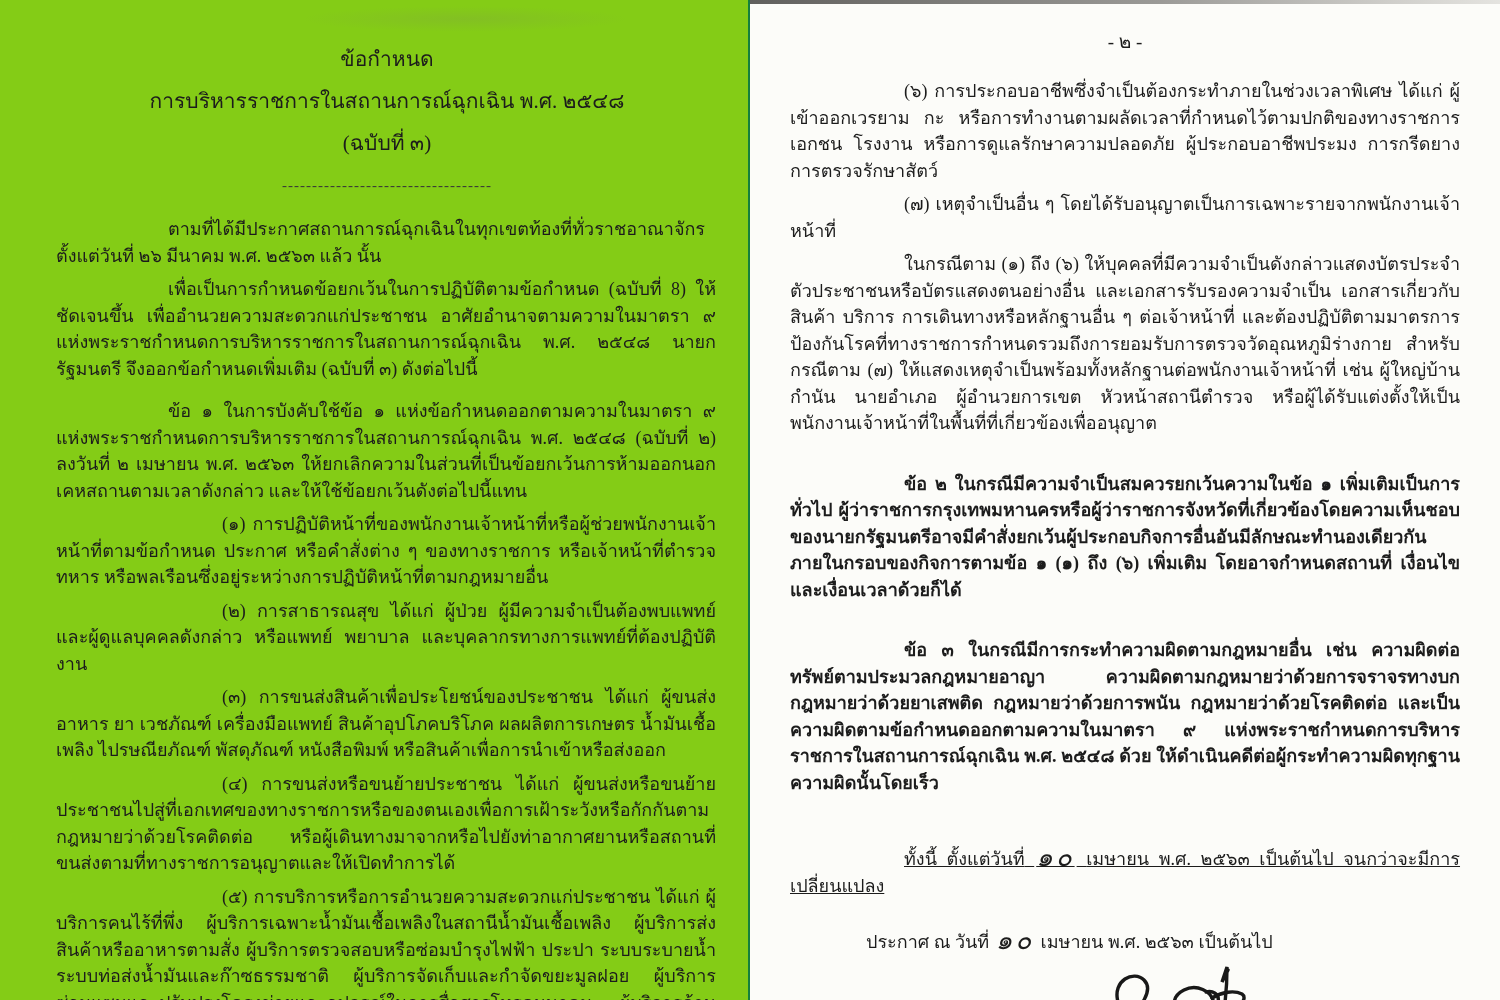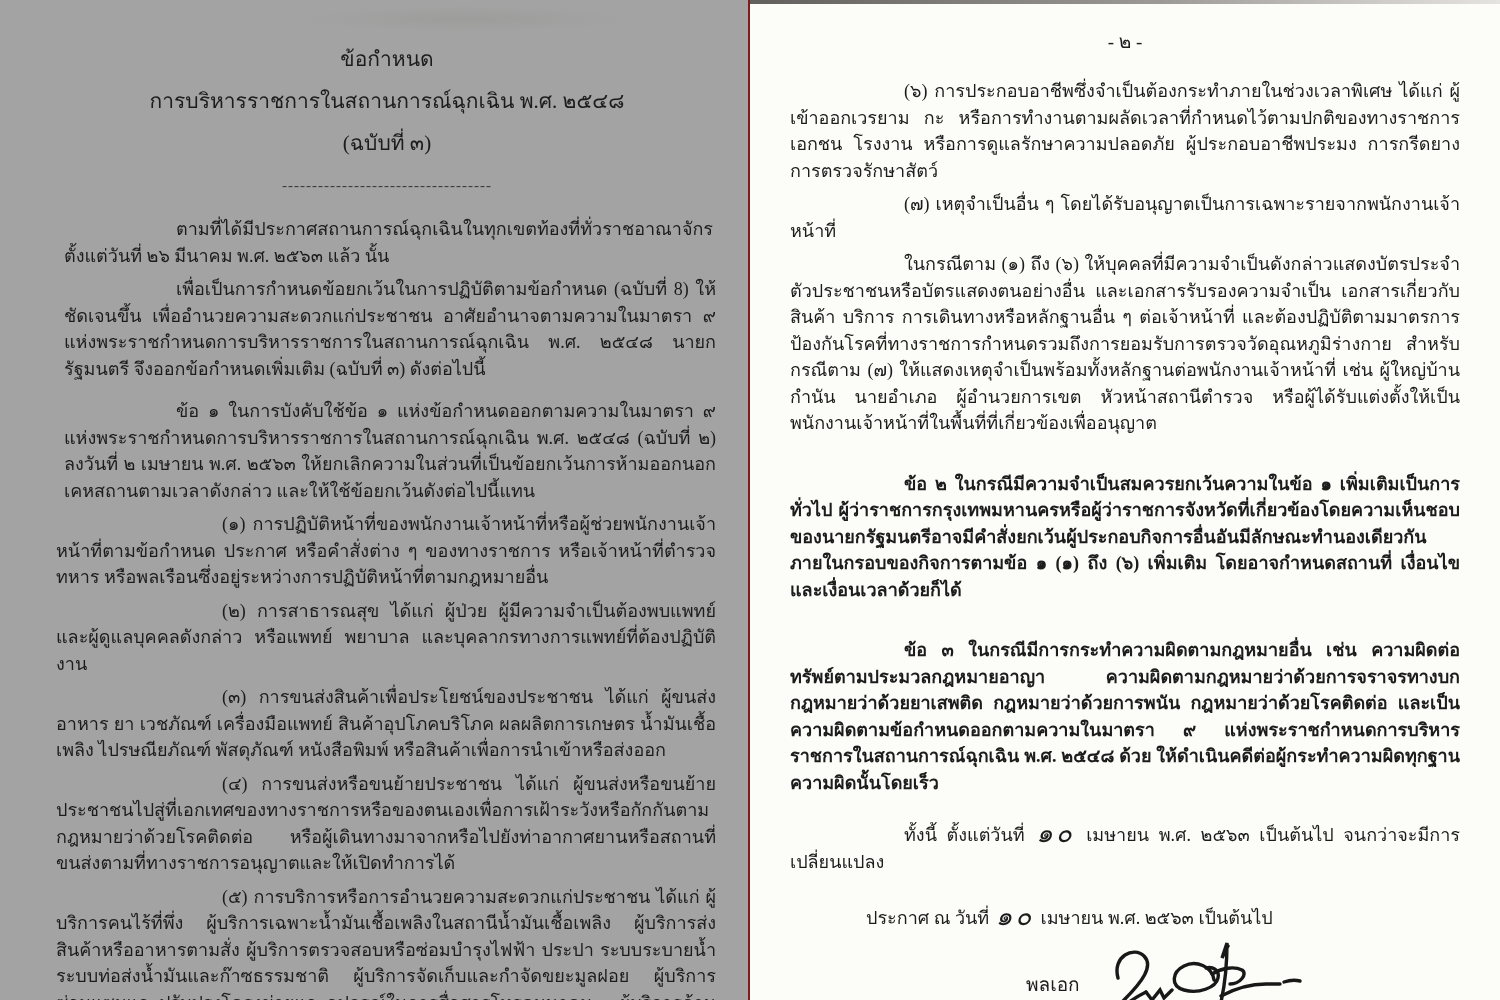--- a/index.html
+++ b/index.html
@@ -20,22 +20,22 @@
     height: 1000px;
   }
   .page {
     box-sizing: border-box;
     width: 750px;
     height: 1000px;
     overflow: hidden;
     position: relative;
   }
   .page-1 {
-    background: #a3a3a3;
-    border-right: 2px solid #7f1d1d;
+    background: #84cc16;
+    border-right: 2px solid #15803d;
     padding: 26px 30px 0 56px;
   }
   .page-2 {
     background: #fcfcf9;
     padding: 14px 40px 16px 40px;
   }
   .scan-edge-top {
     position: absolute;
     top: 0; left: 0; right: 0;
     height: 4px;
@@ -69,21 +69,21 @@
   }
 
   
   .para {
     margin: 7px 0 0 0;
     font-size: 18px;
     line-height: 26.5px;
     text-align: justify;
   }
   .page-1 .para { margin-right: 2px; }
-  .ind-a { text-indent: 112px; margin-left: 8px; }  
+  .ind-a { text-indent: 112px; }  
   .ind-b { text-indent: 166px; }  
   .ind-c { text-indent: 114px; }  
   .gap-md { margin-top: 16px; }
   .gap-lg { margin-top: 34px; font-weight: bold; }
 
   .page-num {
     text-align: center;
     font-size: 19px;
     margin: 12px 0 22px 0;
   }
@@ -92,21 +92,21 @@
     font-size: 26px;
     font-style: italic;
     letter-spacing: 3px;
     line-height: 0;
     position: relative;
     top: 1px;
     padding: 0 2px;
   }
 
   
-  .date-line { margin-top: 26px; }
+  .date-line { margin-top: 50px; text-decoration: underline; }
   .announce-line {
     margin-top: 30px;
     text-indent: 0;
     margin-left: 76px;
     text-align: left;
   }
   .sig-row {
     display: flex;
     align-items: flex-start;
     margin-left: 236px;

